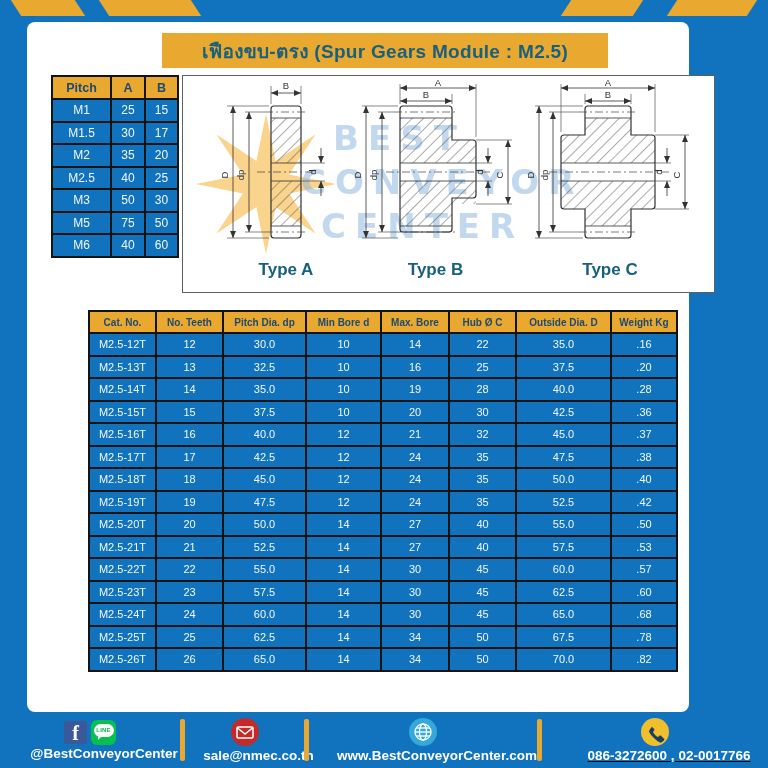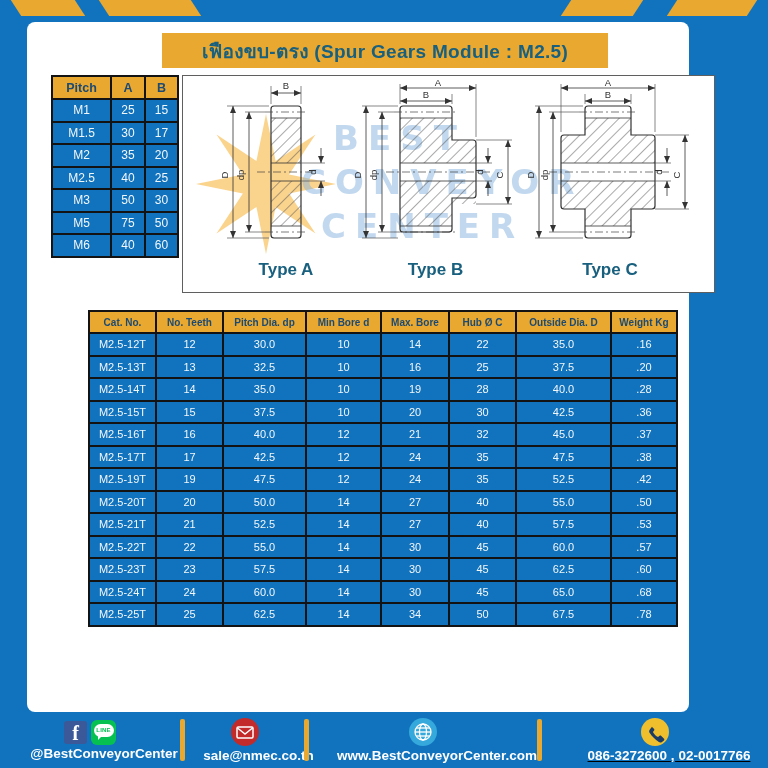--- a/index.html
+++ b/index.html
@@ -378,20 +378,30 @@
               <td>M2.5-17T</td>
               <td>17</td>
               <td>42.5</td>
               <td>12</td>
               <td>24</td>
               <td>35</td>
               <td>47.5</td>
               <td>.38</td>
             </tr>
             <tr>
+              <td>M2.5-18T</td>
+              <td>18</td>
+              <td>45.0</td>
+              <td>12</td>
+              <td>24</td>
+              <td>35</td>
+              <td>50.0</td>
+              <td>.40</td>
+            </tr>
+            <tr>
               <td>M2.5-19T</td>
               <td>19</td>
               <td>47.5</td>
               <td>12</td>
               <td>24</td>
               <td>35</td>
               <td>52.5</td>
               <td>.42</td>
             </tr>
             <tr>
@@ -446,20 +456,30 @@
             </tr>
             <tr>
               <td>M2.5-25T</td>
               <td>25</td>
               <td>62.5</td>
               <td>14</td>
               <td>34</td>
               <td>50</td>
               <td>67.5</td>
               <td>.78</td>
+            </tr>
+            <tr>
+              <td>M2.5-26T</td>
+              <td>26</td>
+              <td>65.0</td>
+              <td>14</td>
+              <td>34</td>
+              <td>50</td>
+              <td>70.0</td>
+              <td>.82</td>
             </tr>
           </tbody>
         </table>
     </div>
 
   </div>
 
   <div class="footer">
 
     <div class="fsec" style="width:180px;">

